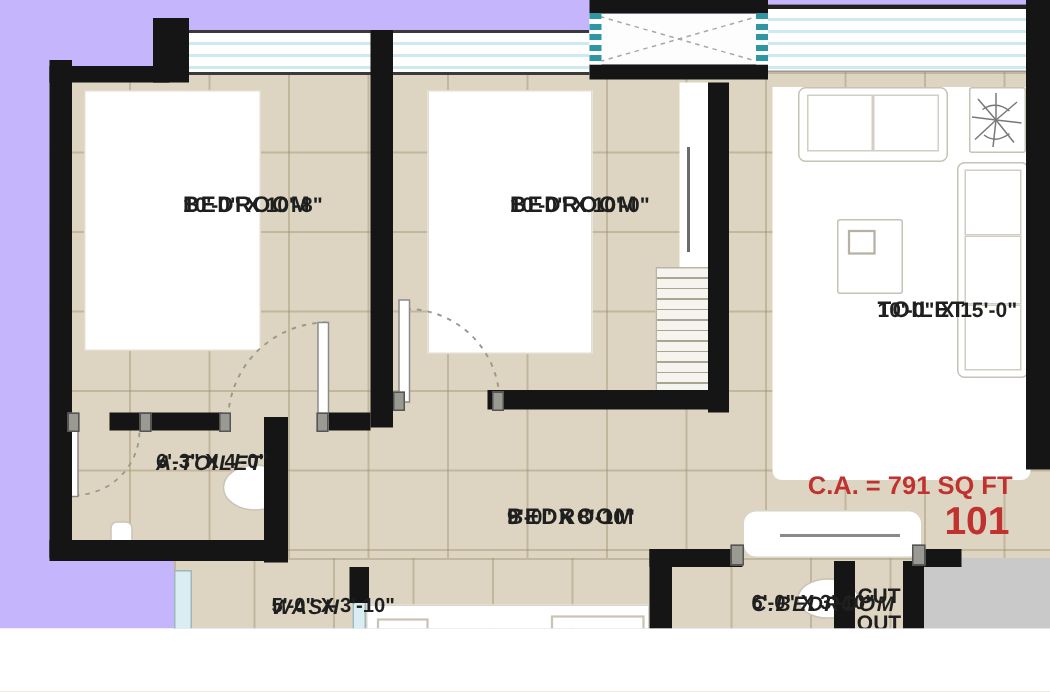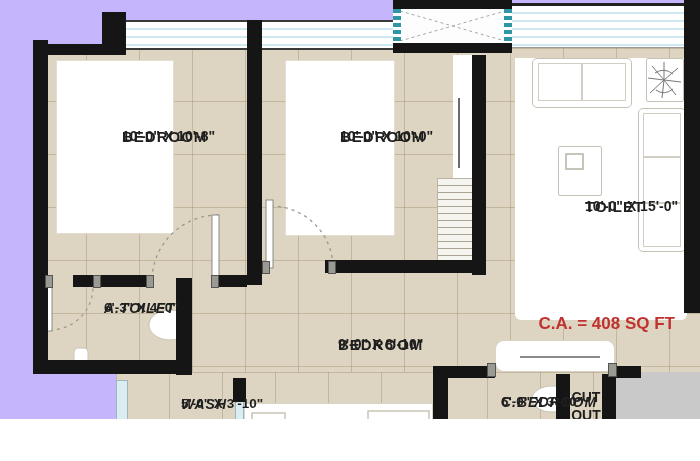--- a/index.html
+++ b/index.html
@@ -187,15 +187,16 @@
   </div>
   <div class="room-label small" style="left:501px;top:394px;">
     <span class="rname">C.BEDROOM</span>
     <span class="rdims">6'-0" X 3'-10"</span>
   </div>
   <div class="cutout-label" style="left:551px;top:388px;width:70px;">
     <span style="position:static;display:block;">CUT</span>
     <span style="position:static;display:block;">OUT</span>
   </div>
 
-  <div class="red-note" id="carpet-area" style="right:25px;top:314px;">C.A. = 408 SQ FT</div>
+  <div class="red-note" id="carpet-area" style="right:25px;top:314px;">C.A. = 791 SQ FT</div>
+  <div class="red-note" id="unit-number" style="right:27px;top:332px;">101</div>
 
 </div>
 
 </body></html>

